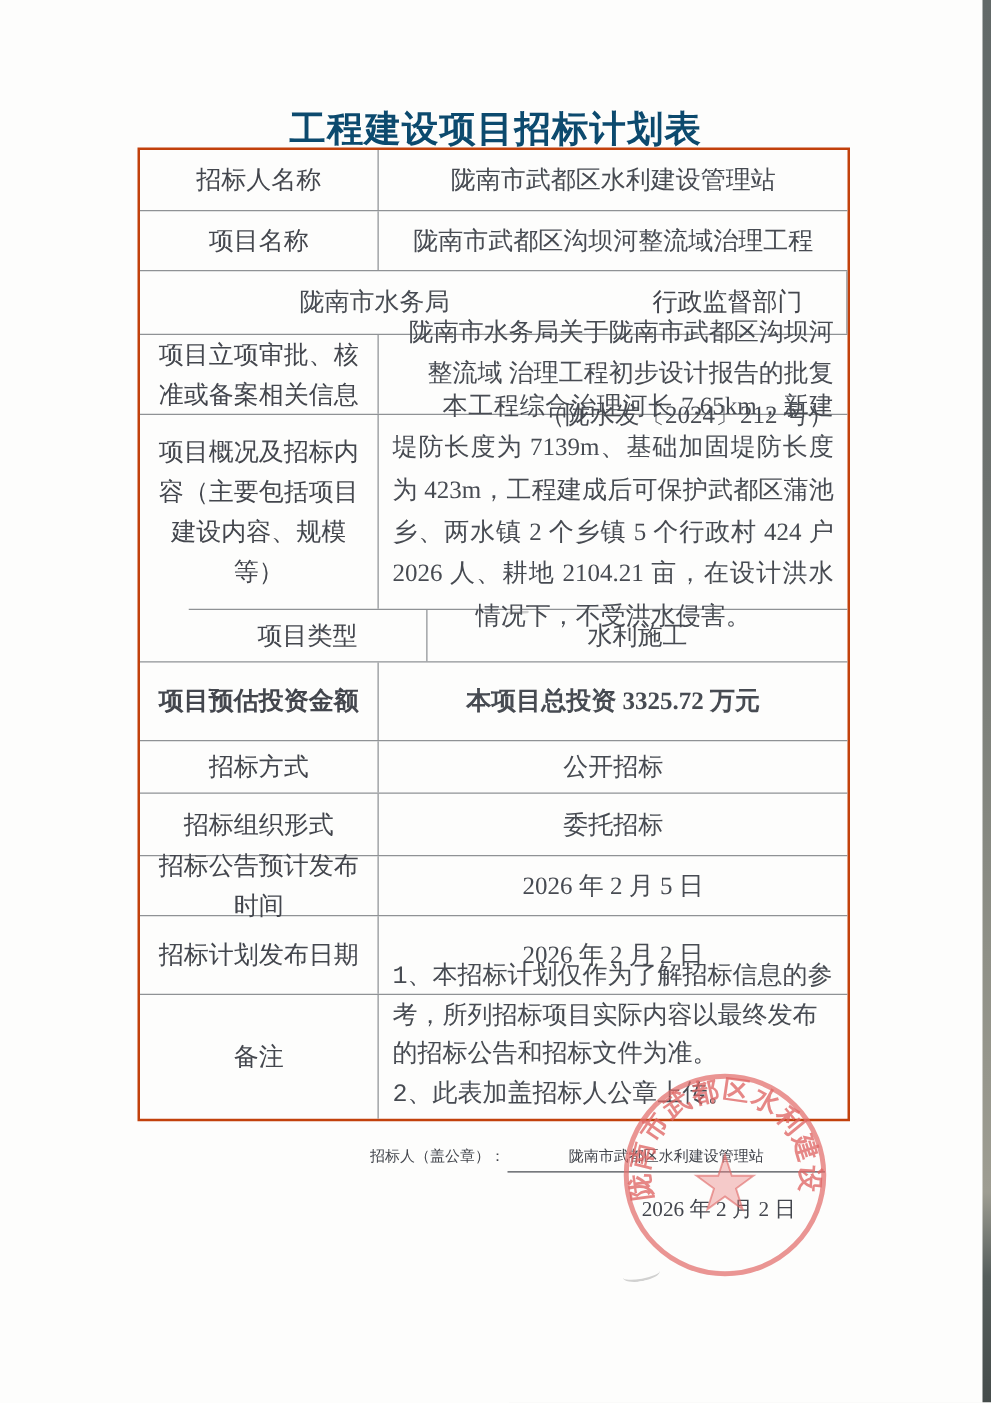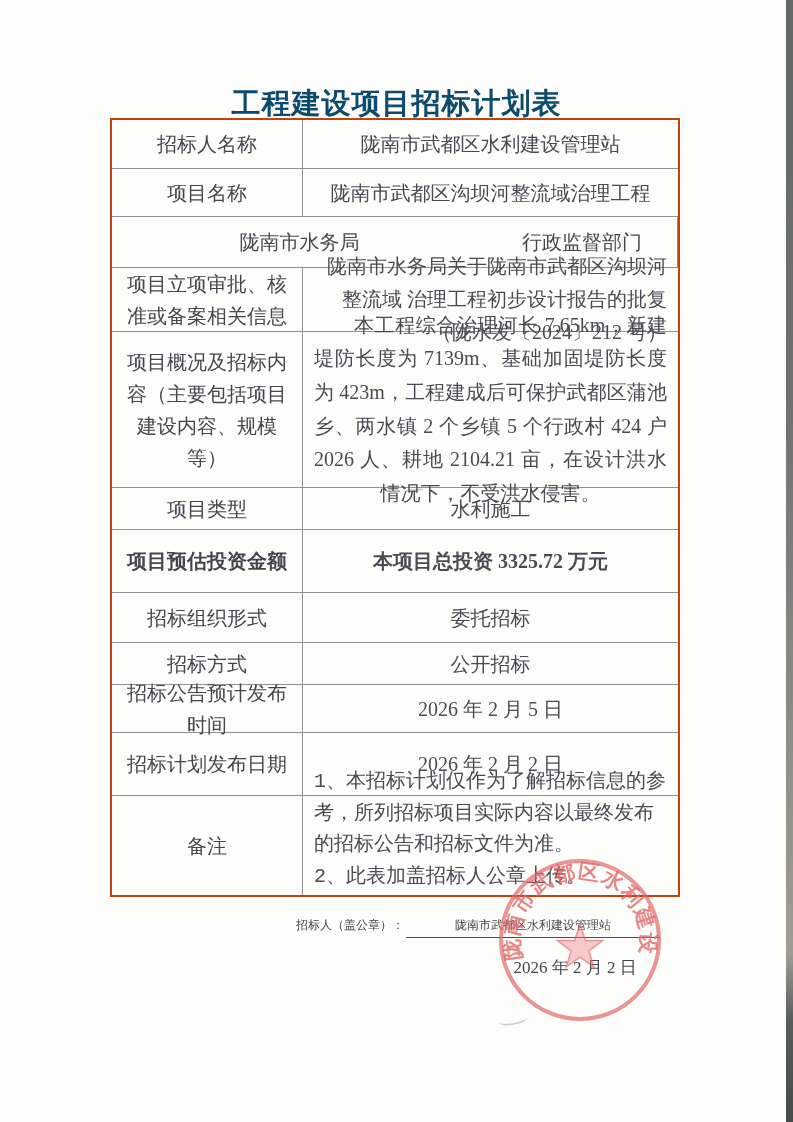--- a/index.html
+++ b/index.html
@@ -22,21 +22,21 @@
   
   .tbl{
     position:absolute;left:110px;top:118px;width:570px;
     border:2px solid #c2410c;background:transparent;
     box-sizing:border-box;
     font-size:20px;line-height:1.6;
   }
   .row{display:flex;box-sizing:border-box;border-top:1px solid #8f9295;}
   .row:first-child{border-top:none;}
   .r1{height:48px;} .r2{height:48px;} .r3{height:51px;}
-  .r4{height:64px;} .r5{height:156px;} .r6{height:42px;}
+  .r4{height:64px;} .r5{height:156px;} .r6{height:42px;margin-left:39px;}
   .r7{height:63px;font-weight:bold;} .r8{height:50px;} .r9{height:42px;}
   .r10{height:48px;} .r11{height:63px;} .r12{height:100px;}
   .cell{box-sizing:border-box;display:flex;align-items:center;}
   .cell-label{
     width:191px;border-right:1px solid #8f9295;
     justify-content:center;text-align:center;
     padding:3px 6px;color:#43464d;
   }
   .cell-value{
     flex:1;justify-content:center;text-align:center;
@@ -138,31 +138,31 @@
         </div>
     </div>
 
     <div class="row r7">
       <div class="cell cell-label">项目预估投资金额</div>
       <div class="cell cell-value">
           <div class="vtext">本项目总投资 3325.72 万元</div>
         </div>
     </div>
 
+    <div class="row r9">
+      <div class="cell cell-label">招标方式</div>
+      <div class="cell cell-value">
+          <div class="vtext">公开招标</div>
+        </div>
+    </div>
+
     <div class="row r8">
       <div class="cell cell-label">招标组织形式</div>
       <div class="cell cell-value">
           <div class="vtext">委托招标</div>
-        </div>
-    </div>
-
-    <div class="row r9">
-      <div class="cell cell-label">招标方式</div>
-      <div class="cell cell-value">
-          <div class="vtext">公开招标</div>
         </div>
     </div>
 
     <div class="row r10">
       <div class="cell cell-label">招标公告预计发布时间</div>
       <div class="cell cell-value">
           <div class="vtext">2026 年 2 月 5 日</div>
         </div>
     </div>
 

